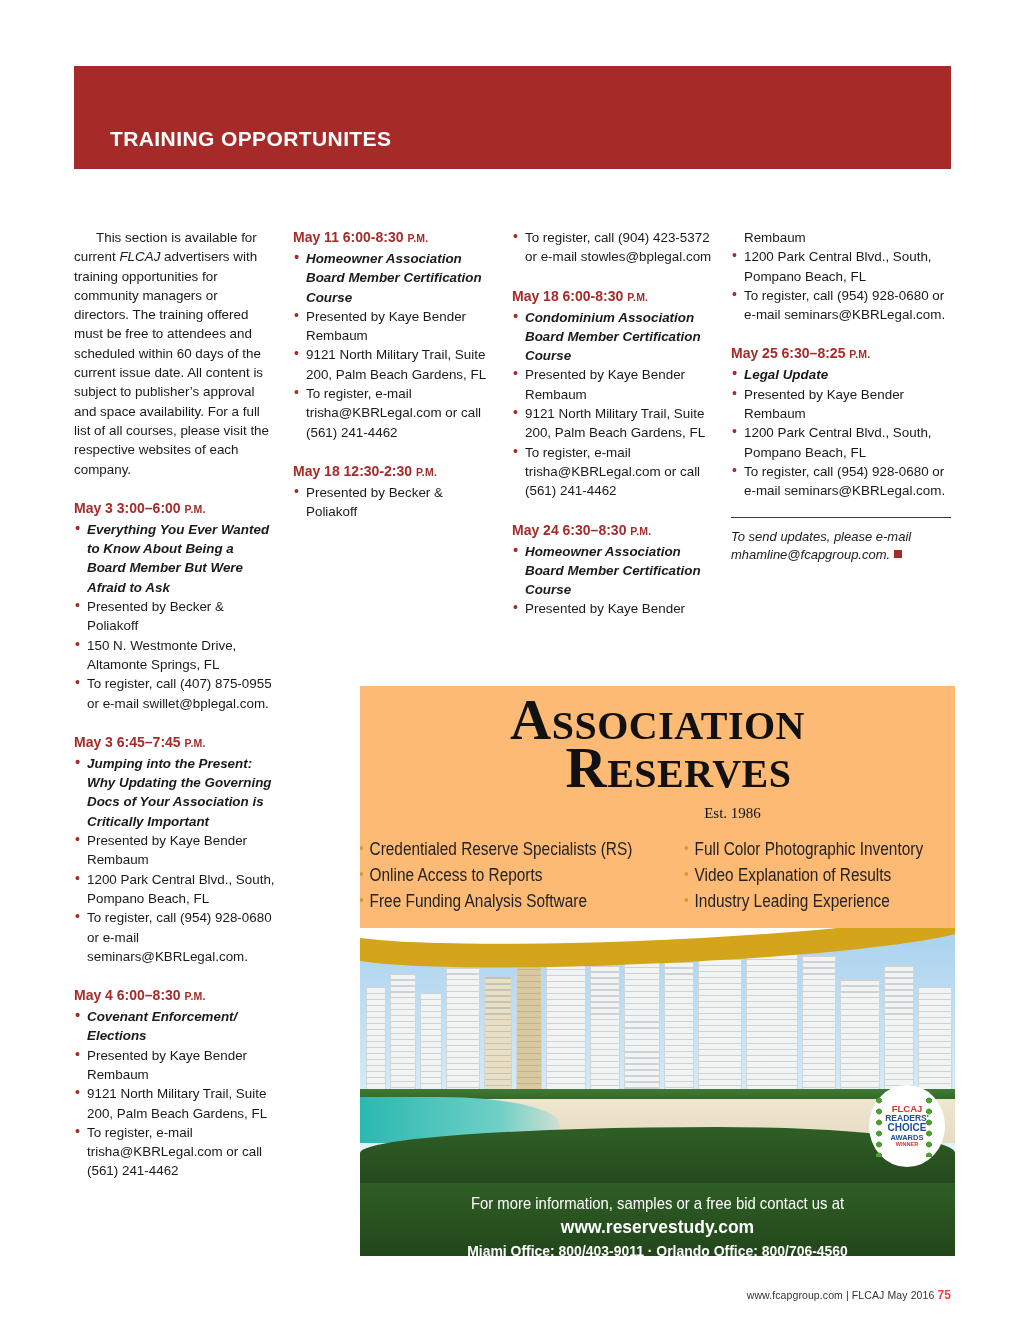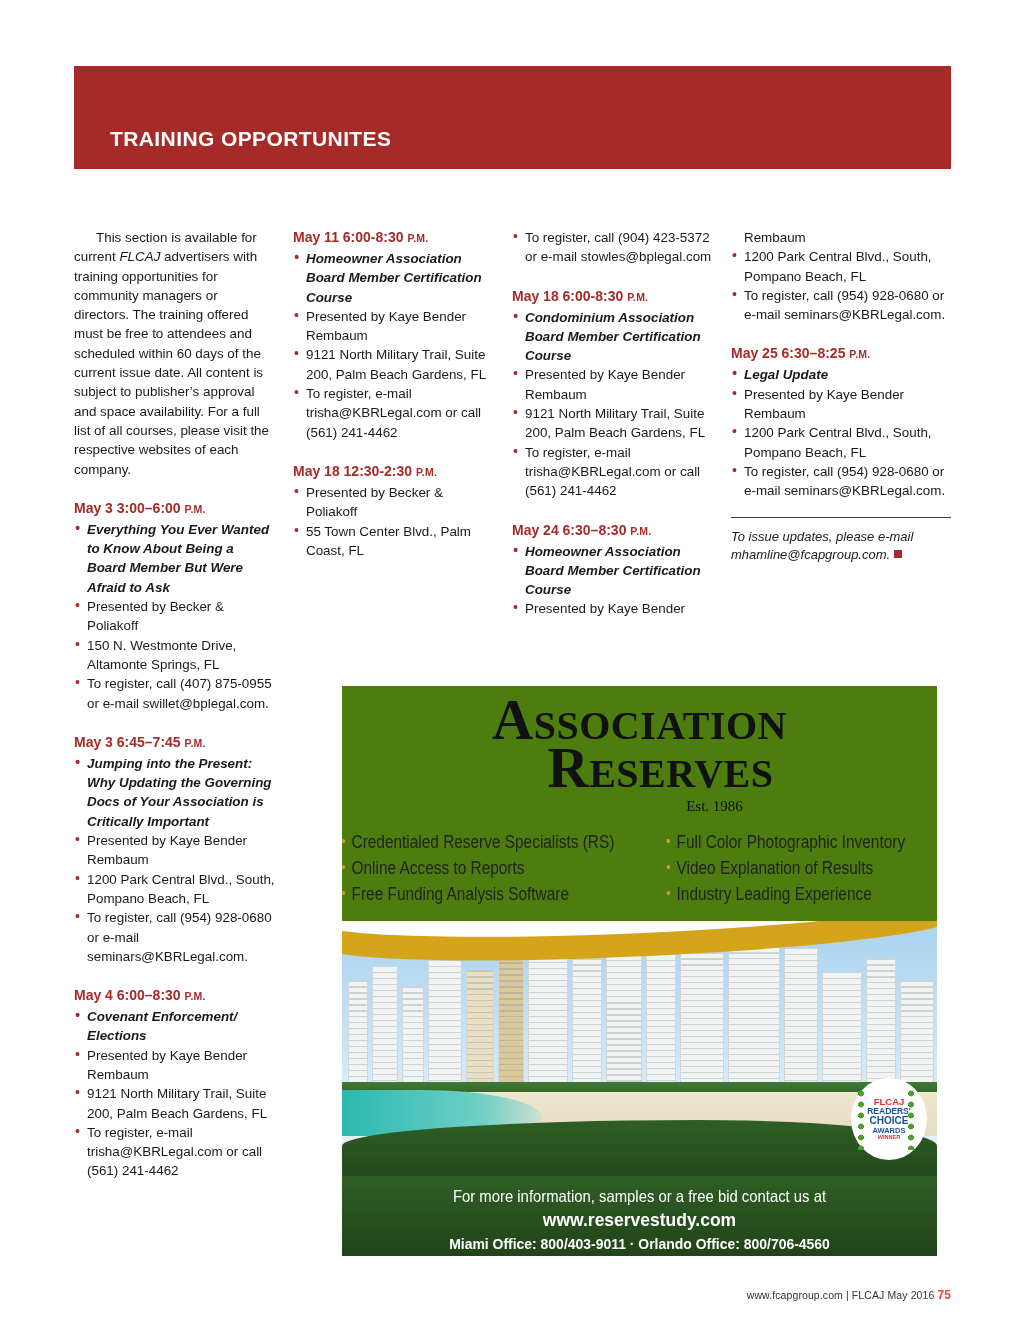--- a/index.html
+++ b/index.html
@@ -71,41 +71,41 @@
   .footnote {
     font-size: 13px; line-height: 18.5px; font-style: italic; color: #1a1a1a;
   }
   .endmark {
     display: inline-block; width: 8px; height: 8px;
     background: #a62b28; margin-left: 4px; vertical-align: 1px;
   }
 
   
   .ad {
-    position: absolute; left: 342px; top: 686px;
+    position: absolute; left: 360px; top: 686px;
     width: 595px; height: 570px;
-    background: #4d7c0f;
+    background: #fdba74;
     overflow: hidden;
   }
   .ad-logo { text-align: center; padding-top: 8px; }
   .logo-line1 {
     font-family: "Liberation Serif", serif; font-weight: bold;
     color: #111; line-height: .92;
     font-size: 40px; letter-spacing: .5px;
   }
   .logo-line1 .cap { font-size: 57px; }
   .logo-line2 {
     font-family: "Liberation Serif", serif; font-weight: bold;
     color: #111; line-height: .92; margin-top: -4px;
     font-size: 40px; letter-spacing: .5px; padding-left: 42px;
   }
   .logo-line2 .cap { font-size: 57px; }
   .logo-est {
     font-family: "Liberation Serif", serif; color: #111;
-    font-size: 15px; margin-top: 3px; padding-left: 150px;
+    font-size: 15px; margin-top: 10px; padding-left: 150px;
   }
 
   .ad-features {
     display: flex; justify-content: center; gap: 14px;
     margin-top: 14px; padding: 0 10px;
   }
   .feat-col { }
   .feat {
     position: relative; padding-left: 12px;
     font-size: 17.5px; line-height: 26px; color: #222;
@@ -251,21 +251,20 @@
           <li>Presented by Kaye Bender Rembaum</li>
           <li>9121 North Military Trail, Suite 200, Palm Beach Gardens, FL</li>
           <li>To register, e-mail trisha@KBRLegal.com or call (561) 241-4462</li>
         </ul>
       </div>
 
       <div class="entry">
         <div class="date-head"><span>May 18 12:30-2:30 </span><span class="ampm">P.M.</span></div>
         <ul class="items">
           <li>Presented by Becker &amp; Poliakoff</li>
-          <li>55 Town Center Blvd., Palm Coast, FL</li>
         </ul>
       </div>
     </div>
 
     <div class="col c3">
       <ul class="items">
         <li>To register, call (904) 423-5372 or e-mail stowles@bplegal.com</li>
       </ul>
 
       <div class="entry">
@@ -298,21 +297,21 @@
         <div class="date-head"><span>May 25 6:30–8:25 </span><span class="ampm">P.M.</span></div>
         <ul class="items">
           <li class="title">Legal Update</li>
           <li>Presented by Kaye Bender Rembaum</li>
           <li>1200 Park Central Blvd., South, Pompano Beach, FL</li>
           <li>To register, call (954) 928-0680 or e-mail seminars@KBRLegal.com.</li>
         </ul>
       </div>
 
       <hr class="rule">
-      <div class="footnote"><span>To issue updates, please e-mail mhamline@fcapgroup.com.</span><span class="endmark"></span></div>
+      <div class="footnote"><span>To send updates, please e-mail mhamline@fcapgroup.com.</span><span class="endmark"></span></div>
     </div>
 
   </div>
 
   <div class="ad">
 
     <div class="ad-logo">
       <div class="logo-line1"><span class="cap">A</span><span>SSOCIATION</span></div>
       <div class="logo-line2"><span class="cap">R</span><span>ESERVES</span></div>
       <div class="logo-est">Est. 1986</div>

